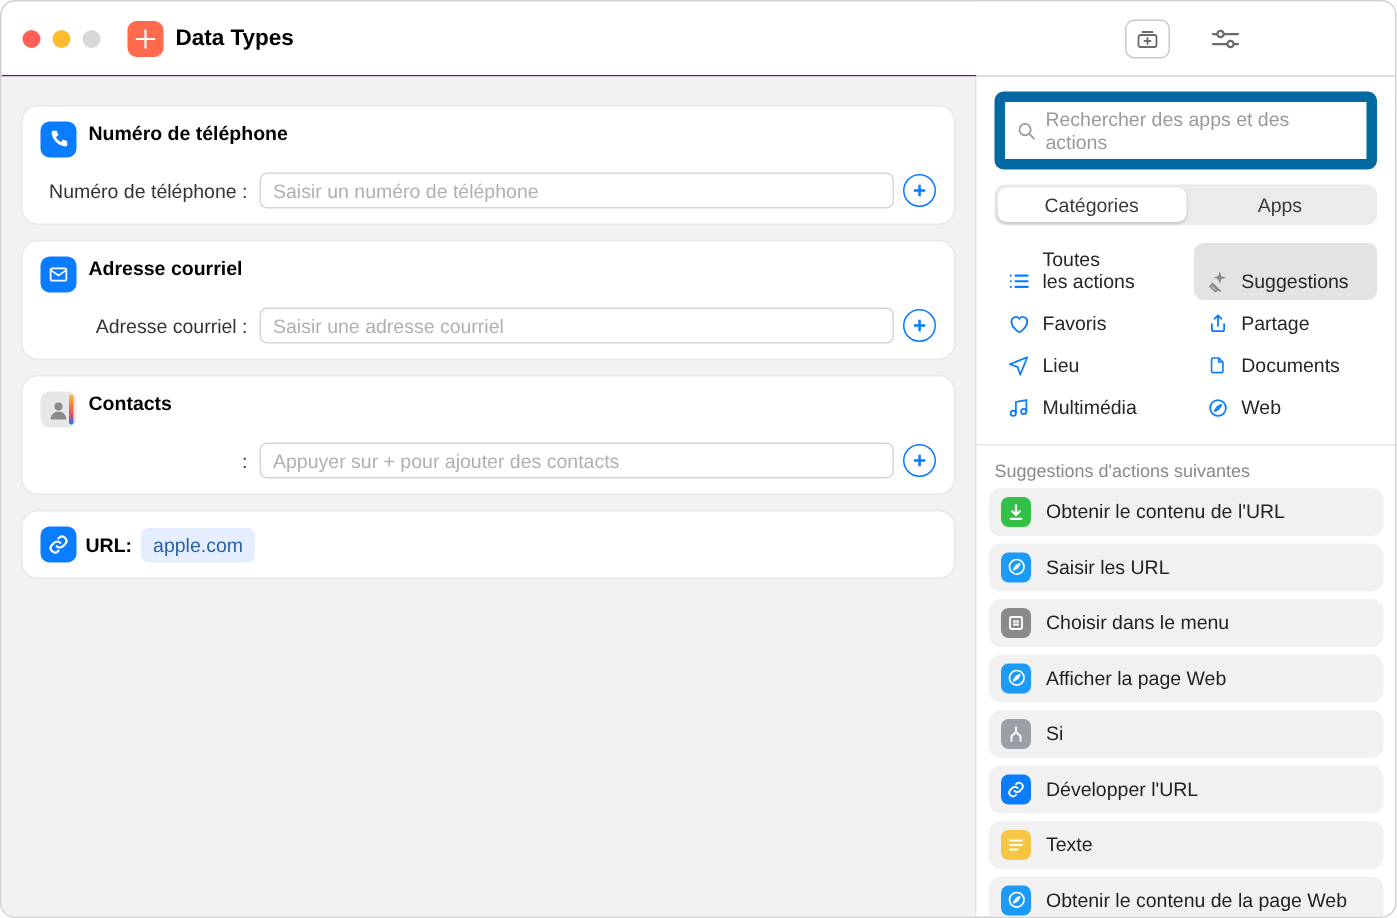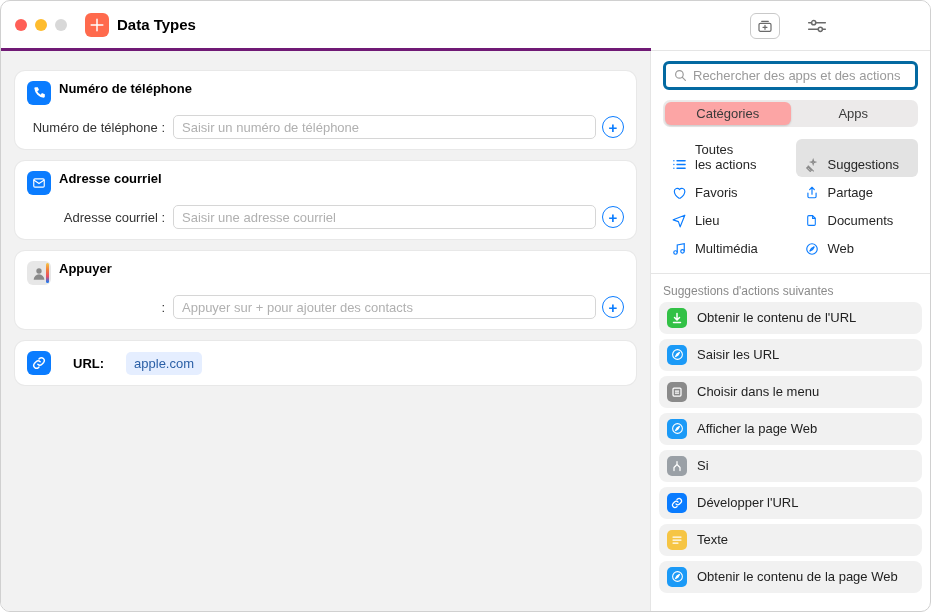--- a/index.html
+++ b/index.html
@@ -1,48 +1,48 @@
 <!DOCTYPE html>
 <html><head>
 <meta charset="utf-8">
 <style>
 *{box-sizing:border-box;margin:0;padding:0;font-family:-apple-system,BlinkMacSystemFont,"Segoe UI",Helvetica,Arial,sans-serif;font-size:13px;-webkit-font-smoothing:antialiased}
 body{background:#fff;width:931px;height:612px;overflow:hidden;border:1px solid #d0d0d0;border-radius:10px}
 .window{display:flex;flex-direction:column;height:100%}
-.titlebar{height:50px;display:flex;align-items:center;padding:0 14px;border-bottom:3px solid #701a75;gap:8px}
+.titlebar{height:50px;display:flex;align-items:center;padding:0 14px;border-bottom:1px solid #701a75;gap:8px}
 .traffic{display:flex;gap:8px;margin-right:10px}
 .dot{width:12px;height:12px;border-radius:50%}
 .dot.close{background:#ff5f57}
 .dot.min{background:#febc2e}
 .dot.max{background:#d8d8d8}
 .app-icon{width:24px;height:24px;border-radius:6px;background:#ff6a4d;display:flex;align-items:center;justify-content:center;color:#fff}
 .title{font-weight:600;font-size:15px}
 .tb-spacer{flex:1}
 .tb-btn{width:30px;height:30px;display:flex;align-items:center;justify-content:center;color:#575757;border-radius:6px}
 .body{display:flex;flex:1;min-height:0}
 .main{flex:1;background:#f2f2f2;padding:20px 14px;overflow:auto}
 .sidebar{width:280px;border-left:1px solid #e5e5e5;display:flex;flex-direction:column;min-height:0}
 .action-card{background:#fff;border-radius:10px;margin-bottom:12px;padding:10px 12px;box-shadow:0 0 0 1px rgba(0,0,0,.04)}
 .card-head{display:flex;align-items:flex-start;gap:8px;margin-bottom:10px}
 .card-icon{width:24px;height:24px;border-radius:6px;display:flex;align-items:center;justify-content:center;color:#fff}
 .card-title{font-weight:600}
 .card-row{display:flex;align-items:center;gap:6px}
 .card-label{min-width:140px;text-align:right;color:#333;padding-right:2px}
 .card-input{flex:1;border:1px solid #d6d6d6;border-radius:5px;padding:4px 8px;color:#b0b0b0;background:#fff;height:24px;line-height:16px;font-size:13px}
 .add-btn{width:22px;height:22px;border:1.5px solid #0a7cff;border-radius:50%;display:flex;align-items:center;justify-content:center;color:#0a7cff;font-weight:600;font-size:15px;line-height:1}
-.url-card{background:#fff;border-radius:10px;padding:10px 12px;display:flex;align-items:center;gap:22px;box-shadow:0 0 0 1px rgba(0,0,0,.04)}
+.url-card{background:#fff;border-radius:10px;padding:10px 12px;display:flex;align-items:center;gap:6px;box-shadow:0 0 0 1px rgba(0,0,0,.04)}
 .url-label{font-weight:600}
 .url-chip{background:#e5eeff;color:#2a5fa6;border-radius:5px;padding:4px 8px}
 .side-top{height:50px;border-bottom:1px solid #e5e5e5;display:flex;align-items:center;justify-content:center;gap:22px;margin-top:-50px;background:#fff}
 .side-top .tb-btn-box{width:30px;height:26px;border:1px solid #c9c9c9;border-radius:6px;display:flex;align-items:center;justify-content:center;color:#6a6a6a}
 .search-wrap{padding:10px 12px}
-.search{display:flex;align-items:center;gap:6px;border:3px solid #0369a1;border-radius:6px;padding:4px 8px;color:#9a9a9a;background:#fff}
+.search{display:flex;align-items:center;gap:6px;border:7px solid #0369a1;border-radius:6px;padding:4px 8px;color:#9a9a9a;background:#fff}
 .seg{margin:0 12px 10px;display:flex;background:#eceaea;border-radius:7px;padding:2px}
 .seg-btn{flex:1;text-align:center;padding:4px 0;border-radius:6px;color:#3a3a3a}
-.seg-btn.active{background:#fca5a5;box-shadow:0 1px 2px rgba(0,0,0,.15)}
+.seg-btn.active{background:#ffffff;box-shadow:0 1px 2px rgba(0,0,0,.15)}
 .cat-grid{display:grid;grid-template-columns:1fr 1fr;gap:4px 10px;padding:2px 12px 12px;border-bottom:1px solid #e5e5e5}
 .cat{display:flex;align-items:flex-end;gap:8px;padding:4px 8px;border-radius:6px;color:#262626}
 .cat.selected{background:#e3e3e3}
 .cat .ci{width:16px;height:16px;display:flex;align-items:center;justify-content:center}
 .sugg-head{padding:10px 12px 4px;color:#8a8a8a;font-size:12px}
 .sugg-list{padding:0 8px 10px;overflow:auto;flex:1}
 .sugg{display:flex;align-items:center;gap:10px;padding:6px 8px;border-radius:8px;background:#f1f1f1;margin-bottom:5px}
 .sugg .si{width:20px;height:20px;border-radius:5px;display:flex;align-items:center;justify-content:center;color:#fff;flex-shrink:0}
 .sugg .stxt{color:#222;line-height:1.25}
 svg{display:block}
@@ -112,21 +112,21 @@
           </div>
           <div class="action-card">
             <div class="card-head">
               <div class="card-icon" style="background: linear-gradient(rgb(231, 231, 231), rgb(231, 231, 231)); position: relative;">
                 <svg width="16" height="16" viewBox="0 0 24 24" fill="#8a8a8a">
                   <circle cx="12" cy="9" r="4"></circle>
                   <path d="M4 22a8 8 0 0116 0z"></path>
                 </svg>
                 <div style="position:absolute;right:2px;top:2px;bottom:2px;width:3px;border-radius:2px;background:linear-gradient(#f6c544,#f07f3c,#e94f64,#0a7cff)"></div>
               </div>
-              <div class="card-title">Appuyer</div>
+              <div class="card-title">Contacts</div>
             </div>
             <div class="card-row">
               <div class="card-label">:</div>
               <div class="card-input">Appuyer sur + pour ajouter des contacts</div>
               <div class="add-btn">+</div>
             </div>
           </div>
         </div>
 
       <div class="url-card">

